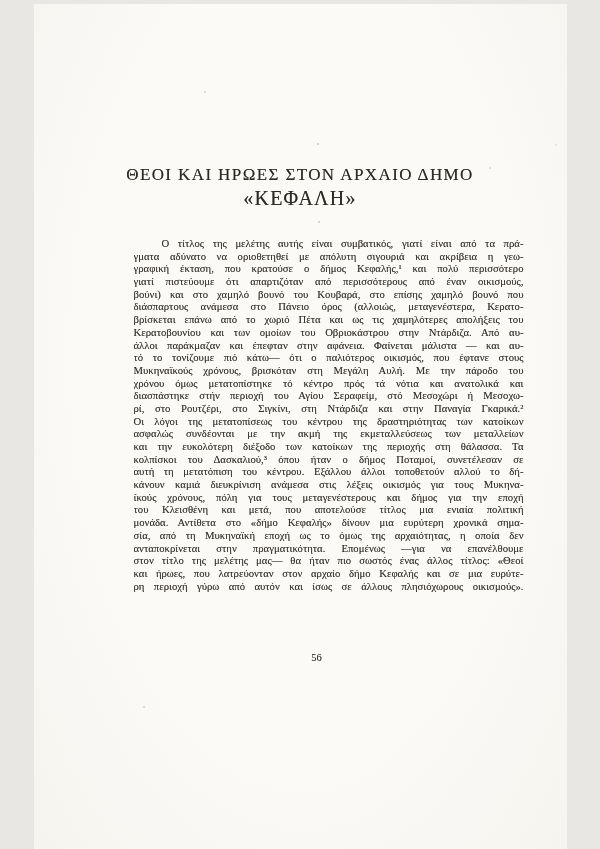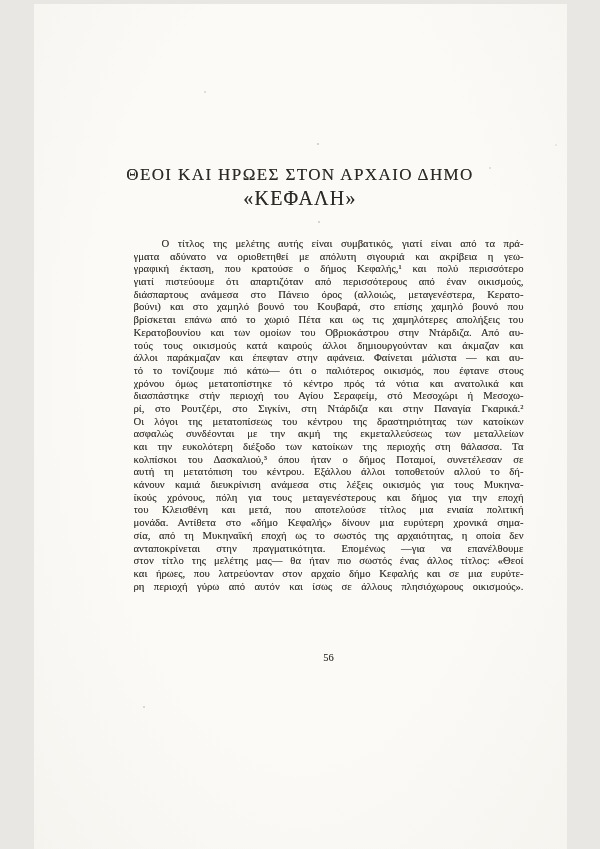--- a/index.html
+++ b/index.html
@@ -29,21 +29,21 @@
     font-size:10.7px;
     text-shadow:0 0 .45px rgba(55,51,44,.5);
   }
   .line{
     line-height:12.7px;height:12.7px;
     white-space:nowrap;overflow:hidden;
     text-align:justify;text-align-last:justify;
   }
   .line.indent{text-indent:28px;}
   .page-num{
-    position:absolute;top:648px;left:100px;width:390px;
+    position:absolute;top:648px;left:88px;width:390px;
     text-align:center;font-size:10.5px;color:#37332c;
     text-shadow:0 0 .4px rgba(55,51,44,.5);
   }
   .speck{position:absolute;background:rgba(92,87,76,.45);border-radius:50%;}
   .sp1{left:170px;top:87px;width:2px;height:2px;opacity:.5;}
   .sp2{left:283px;top:139px;width:2px;height:2px;opacity:.7;}
   .sp3{left:284px;top:217px;width:2px;height:2px;opacity:.7;}
   .sp4{left:455px;top:163px;width:2px;height:2px;opacity:.45;}
   .sp5{left:109px;top:702px;width:2px;height:2px;opacity:.55;}
   .sp6{left:548px;top:11px;width:5px;height:2px;border-radius:1px;opacity:.35;transform:rotate(-25deg);}
@@ -65,40 +65,40 @@
   <div class="title-block">
     <div class="title-line1">ΘΕΟΙ ΚΑΙ ΗΡΩΕΣ ΣΤΟΝ ΑΡΧΑΙΟ ΔΗΜΟ</div>
     <div class="title-line2">«ΚΕΦΑΛΗ»</div>
   </div>
 
   <div class="body-text">
     <div class="line indent">Ο τίτλος της μελέτης αυτής είναι συμβατικός, γιατί είναι από τα πρά-</div>
     <div class="line">γματα αδύνατο να οριοθετηθεί με απόλυτη σιγουριά και ακρίβεια η γεω-</div>
     <div class="line">γραφική έκταση, που κρατούσε ο δήμος Κεφαλής,¹ και πολύ περισσότερο</div>
     <div class="line">γιατί πιστεύουμε ότι απαρτιζόταν από περισσότερους από έναν οικισμούς,</div>
+    <div class="line">βούνι) και στο χαμηλό βουνό του Κουβαρά, στο επίσης χαμηλό βουνό που</div>
     <div class="line">διάσπαρτους ανάμεσα στο Πάνειο όρος (αλλοιώς, μεταγενέστερα, Κερατο-</div>
-    <div class="line">βούνι) και στο χαμηλό βουνό του Κουβαρά, στο επίσης χαμηλό βουνό που</div>
     <div class="line">βρίσκεται επάνω από το χωριό Πέτα και ως τις χαμηλότερες απολήξεις του</div>
     <div class="line">Κερατοβουνίου και των ομοίων του Οβριοκάστρου στην Ντάρδιζα. Από αυ-</div>
-    <div class="line">τούς τους οικισμούς κατά καιρούς άλλοι δημιουργούνταν και άκμαζαν και</div>
     <div class="line">άλλοι παράκμαζαν και έπεφταν στην αφάνεια. Φαίνεται μάλιστα — και αυ-</div>
     <div class="line">τό το τονίζουμε πιό κάτω— ότι ο παλιότερος οικισμός, που έφτανε στους</div>
+    <div class="line">Μυκηναϊκούς χρόνους, βρισκόταν στη Μεγάλη Αυλή. Με την πάροδο του</div>
     <div class="line">χρόνου όμως μετατοπίστηκε τό κέντρο πρός τά νότια και ανατολικά και</div>
     <div class="line">διασπάστηκε στήν περιοχή του Αγίου Σεραφείμ, στό Μεσοχώρι ή Μεσοχω-</div>
     <div class="line">ρί, στο Ρουτζέρι, στο Σιγκίνι, στη Ντάρδιζα και στην Παναγία Γκαρικά.²</div>
     <div class="line">Οι λόγοι της μετατοπίσεως του κέντρου της δραστηριότητας των κατοίκων</div>
     <div class="line">ασφαλώς συνδέονται με την ακμή της εκμεταλλεύσεως των μεταλλείων</div>
     <div class="line">και την ευκολότερη διέξοδο των κατοίκων της περιοχής στη θάλασσα. Τα</div>
     <div class="line">κολπίσκοι του Δασκαλιού,³ όπου ήταν ο δήμος Ποταμοί, συνετέλεσαν σε</div>
     <div class="line">αυτή τη μετατόπιση του κέντρου. Εξάλλου άλλοι τοποθετούν αλλού το δή-</div>
     <div class="line">κάνουν καμιά διευκρίνιση ανάμεσα στις λέξεις οικισμός για τους Μυκηνα-</div>
     <div class="line">ϊκούς χρόνους, πόλη για τους μεταγενέστερους και δήμος για την εποχή</div>
     <div class="line">του Κλεισθένη και μετά, που αποτελούσε τίτλος μια ενιαία πολιτική</div>
     <div class="line">μονάδα. Αντίθετα στο «δήμο Κεφαλής» δίνουν μια ευρύτερη χρονικά σημα-</div>
-    <div class="line">σία, από τη Μυκηναϊκή εποχή ως το σωστός της αρχαιότητας, η οποία δεν</div>
+    <div class="line">σία, από τη Μυκηναϊκή εποχή ως το όμως της αρχαιότητας, η οποία δεν</div>
     <div class="line">ανταποκρίνεται στην πραγματικότητα. Επομένως —για να επανέλθουμε</div>
     <div class="line">στον τίτλο της μελέτης μας— θα ήταν πιο σωστός ένας άλλος τίτλος: «Θεοί</div>
     <div class="line">και ήρωες, που λατρεύονταν στον αρχαίο δήμο Κεφαλής και σε μια ευρύτε-</div>
     <div class="line">ρη περιοχή γύρω από αυτόν και ίσως σε άλλους πλησιόχωρους οικισμούς».</div>
   </div>
 
   <div class="page-num">56</div>
 
 </div>
 

